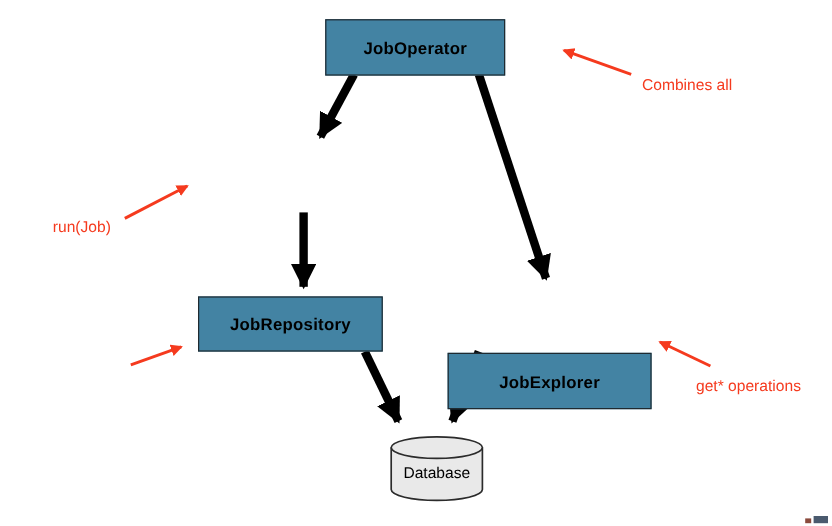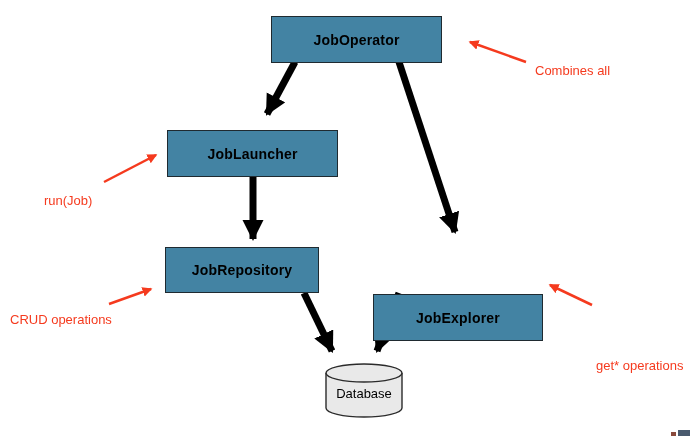--- a/index.html
+++ b/index.html
@@ -109,48 +109,44 @@
     <line class="arrow-black" x1="253" y1="177" x2="253" y2="239" marker-end="url(#blackhead)"></line>
     <line class="arrow-black" x1="304" y1="293" x2="332" y2="351" marker-end="url(#blackhead)"></line>
     <line class="arrow-black" x1="399" y1="293" x2="377" y2="351" marker-end="url(#blackhead)"></line>
 
     <line class="arrow-red" x1="526" y1="62" x2="470" y2="42" marker-end="url(#redhead)"></line>
     <line class="arrow-red" x1="104" y1="182" x2="156" y2="155" marker-end="url(#redhead)"></line>
     <line class="arrow-red" x1="109" y1="304" x2="151" y2="289" marker-end="url(#redhead)"></line>
     <line class="arrow-red" x1="592" y1="305" x2="550" y2="285" marker-end="url(#redhead)"></line>
   </svg>
 
-  <div class="node" style="left:271px; top:16px; width:171px; height:47px;">
+  <div class="node" style="left:271px; top:16px; width:150px; height:47px;">
     <span class="node-label">JobOperator</span>
   </div>
 
-  <div class="node" style="left:167px; top:130px; width:171px; height:47px;">
-    <span class="node-label">JobLauncher</span>
-  </div>
 
   <div class="node" style="left:165px; top:247px; width:154px; height:46px;">
     <span class="node-label">JobRepository</span>
   </div>
 
   <div class="node" style="left:373px; top:246px; width:170px; height:47px;margin-top:48px;">
     <span class="node-label">JobExplorer</span>
   </div>
 
   <div class="db-wrap">
     <svg class="db-cyl" width="80" height="58" viewBox="0 0 80 58">
       <path class="cyl-shape" d="M2,11 L2,46 A38,9 0 0 0 78,46 L78,11"></path>
       <ellipse class="cyl-shape" cx="40" cy="11" rx="38" ry="9"></ellipse>
     </svg>
     <span class="db-label">Database</span>
   </div>
 
   <div class="annotation" style="left:535px; top:63px;">Combines all</div>
 
-  <div class="annotation" style="left:44px; top:193px;">run(Job)</div>
+  <div class="annotation" style="left:44px; top:181px;">run(Job)</div>
 
-  <div class="annotation" style="left:10px; top:312px;">CRUD operations</div>
 
-  <div class="annotation" style="left:596px; top:314px;margin-top:44px;">get* operations</div>
+  <div class="annotation" style="left:580px; top:314px;">get* operations</div>
 
   <div class="frag frag-a"></div>
   <div class="frag frag-b"></div>
 
 </div>
 
 </body></html>

